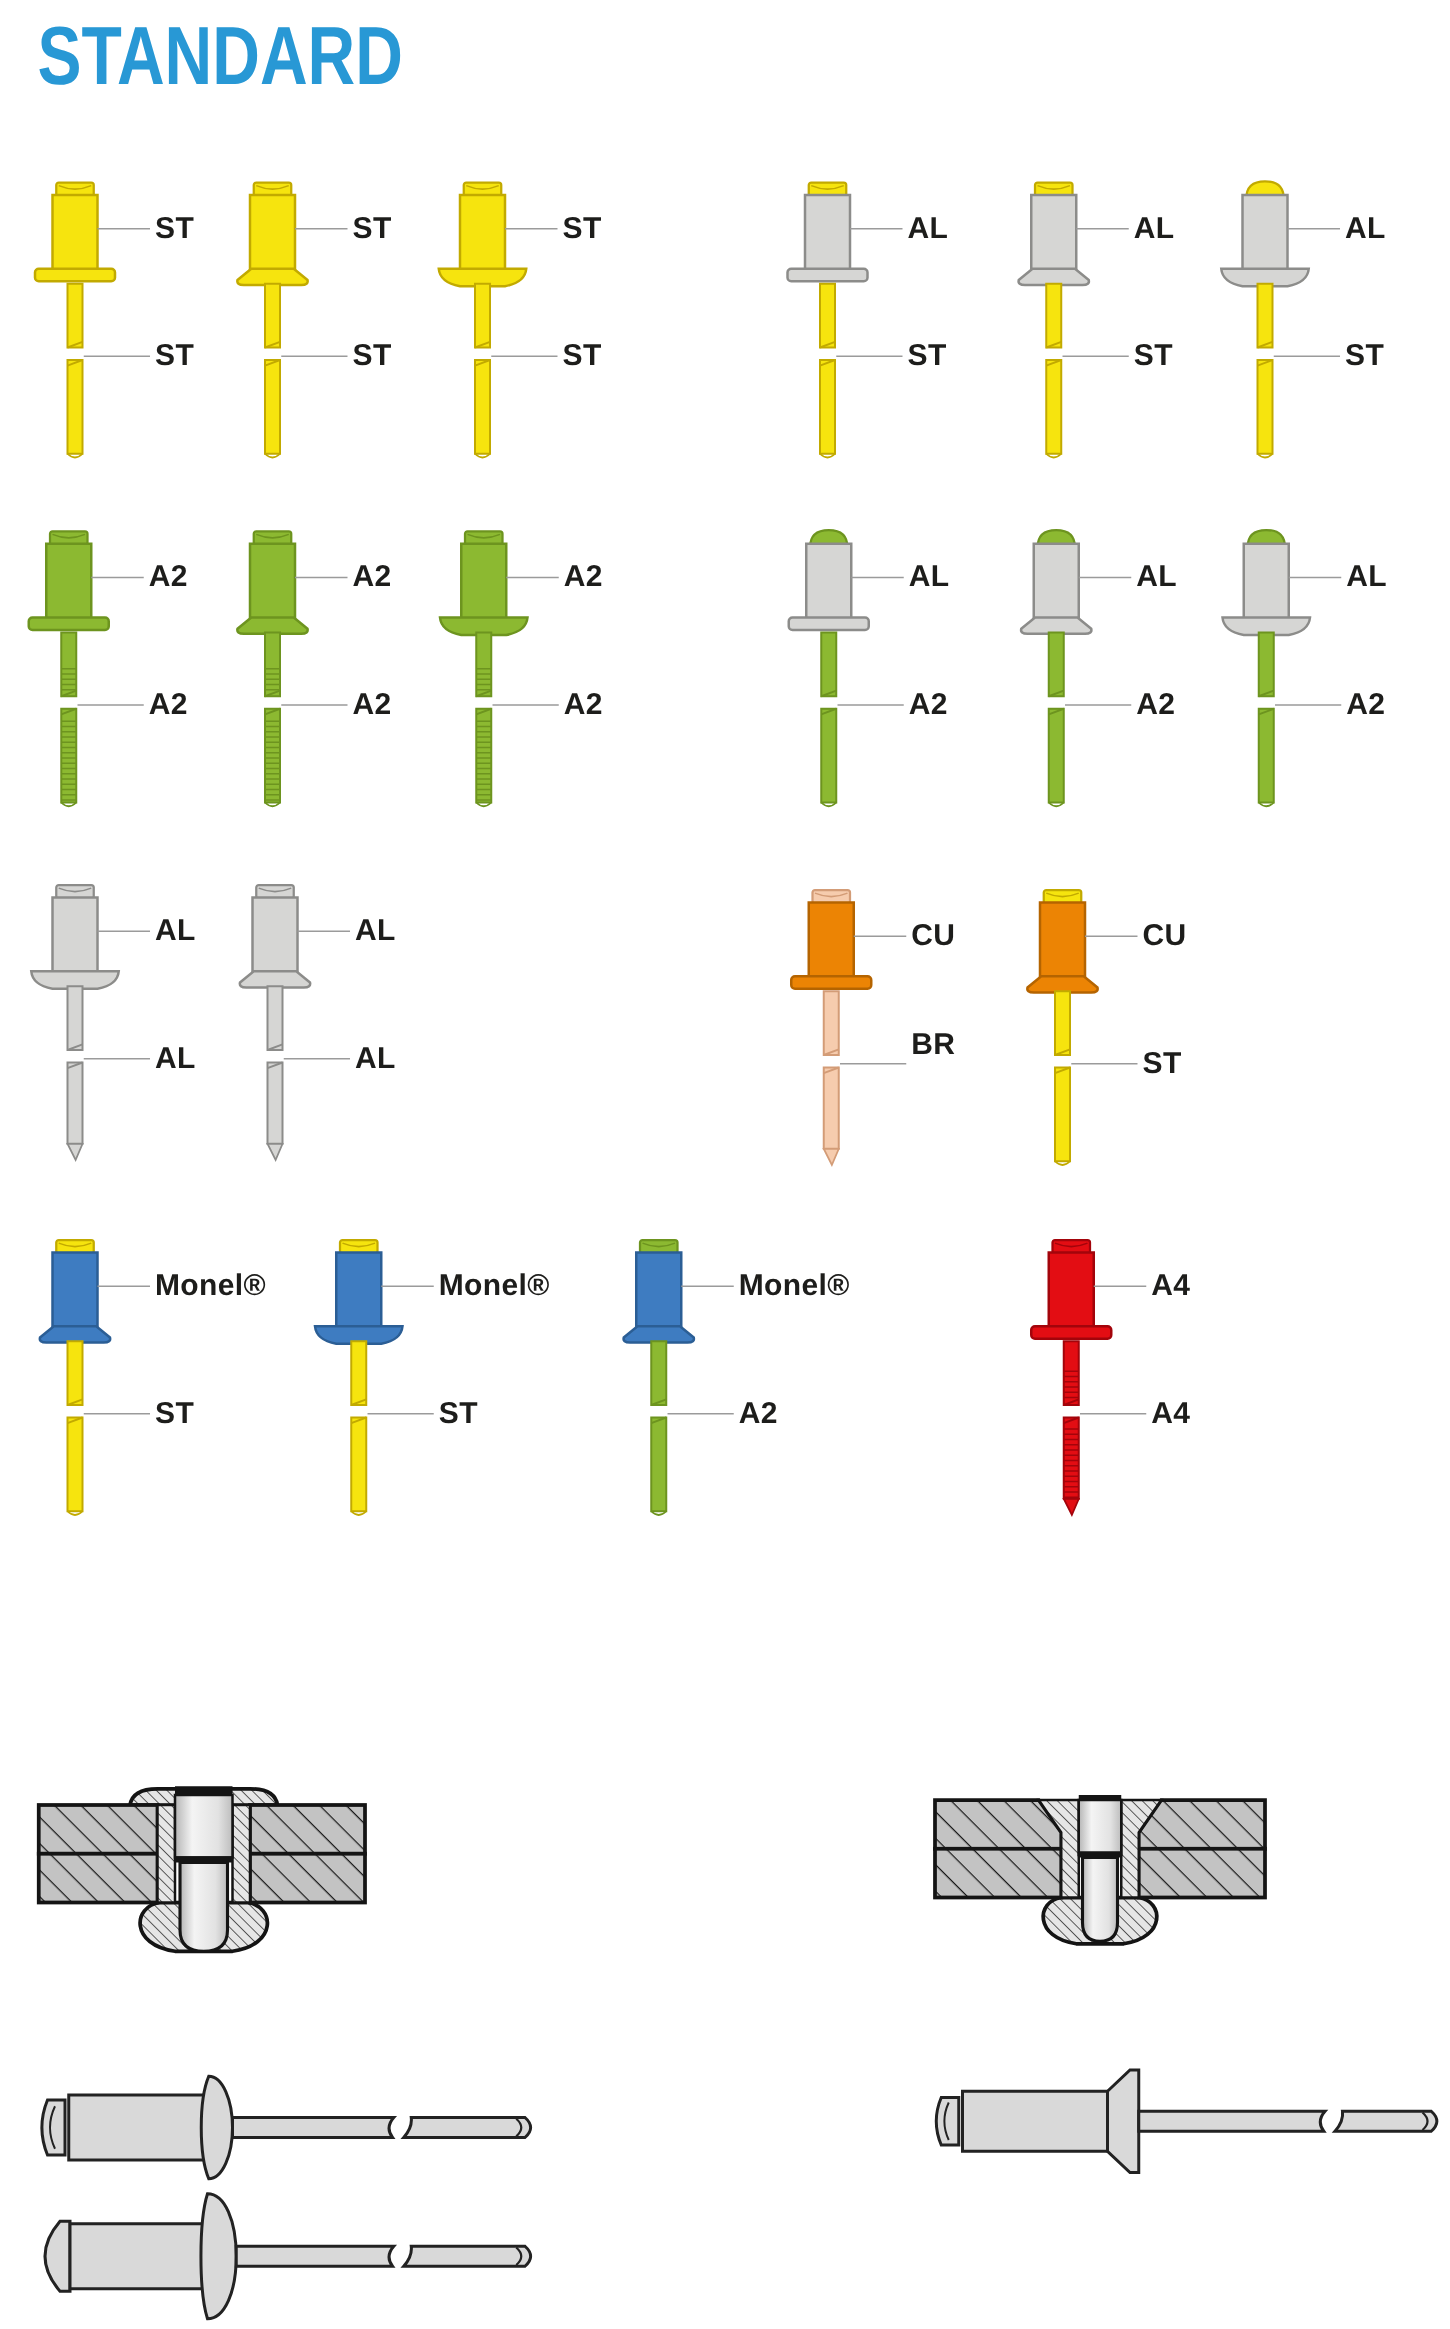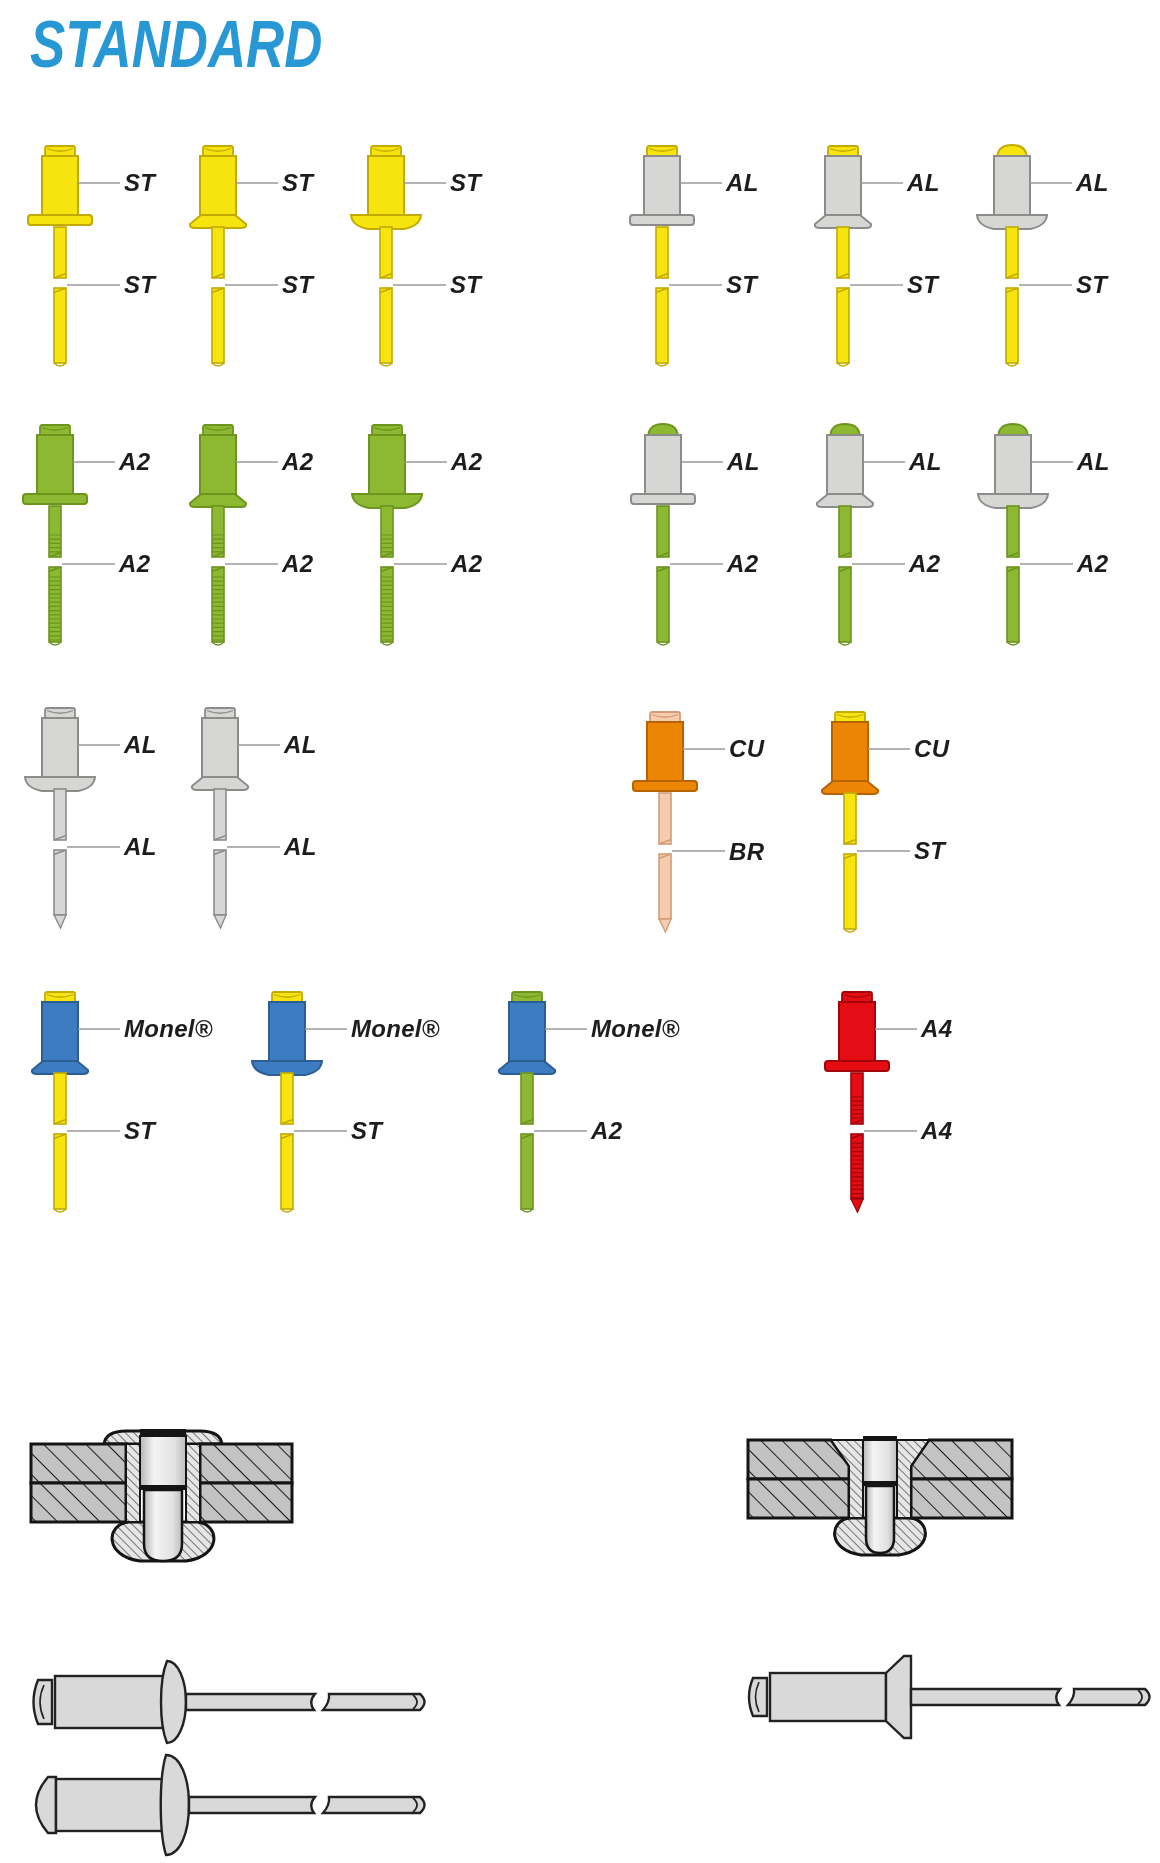--- a/index.html
+++ b/index.html
@@ -1,17 +1,17 @@
 <!DOCTYPE html>
 <html><head>
 <meta charset="utf-8">
 <style>
   html,body{margin:0;padding:0;background:#ffffff;}
   #stage{position:relative;width:1160px;height:1863px;background:#ffffff;overflow:hidden;
-         font-family:"Liberation Sans",sans-serif;font-style:italic;}
+         font-family:"Liberation Sans",sans-serif;}
   #page-title{position:absolute;left:30px;top:6px;margin:0;font-size:66px;font-weight:bold;
               letter-spacing:0px;transform:scaleX(.8);transform-origin:left top;white-space:nowrap;}
   .rivet{position:absolute;width:210px;height:240px;}
   .mlabel{position:absolute;font-size:24px;font-weight:bold;color:#1d1d1b;line-height:26px;
           white-space:nowrap;letter-spacing:.3px;}
   .fig{position:absolute;}
 </style>
 </head>
 <body>
 
@@ -176,21 +176,21 @@
       <div class="rivet" style="left: 625px; top: 709px;"><svg width="210" height="240" viewBox="0 0 210 240">
           <rect x="25" y="3" width="30" height="11" rx="2" fill="#f6ccae" stroke="#d39c77" stroke-width="1.8"></rect>
           <path d="M27 5.5 Q40 11 53 5.5" fill="none" stroke="#d39c77" stroke-width="1.3"></path>
           <rect x="22" y="13" width="36" height="60" fill="#ec8404" stroke="#b56400" stroke-width="2"></rect>
           <rect x="8" y="72" width="64" height="10" rx="3" fill="#ec8404" stroke="#b56400" stroke-width="2"></rect>
           <rect x="34" y="84" width="12" height="51" fill="#f6ccae" stroke="#d39c77" stroke-width="1.6"></rect>
           <rect x="34" y="145" width="12" height="65" fill="#f6ccae" stroke="#d39c77" stroke-width="1.6"></rect>
           <path d="M34 135 L46 130.5 M34 149.5 L46 145" stroke="#d39c77" stroke-width="1.5" fill="none"></path>
           <path d="M34 210 L46 210 L40.5 223 Z" fill="#f6ccae" stroke="#d39c77" stroke-width="1.4"></path>
           <path d="M58 40 H100 M47 142 H100" stroke="#9b9b9b" stroke-width="1.3" fill="none"></path>
-        </svg><span class="mlabel" style="left:104px;top:27px">CU</span><span class="mlabel" style="left:104px;top:130px">BR</span></div>
+        </svg><span class="mlabel" style="left:104px;top:27px">CU</span><span class="mlabel" style="left:104px;top:114px">BR</span></div>
       <div class="rivet" style="left: 810px; top: 709px;"><svg width="210" height="240" viewBox="0 0 210 240">
           <rect x="25" y="3" width="30" height="11" rx="2" fill="#f6e40e" stroke="#c2aa00" stroke-width="1.8"></rect>
           <path d="M27 5.5 Q40 11 53 5.5" fill="none" stroke="#c2aa00" stroke-width="1.3"></path>
           <rect x="22" y="13" width="36" height="60" fill="#ec8404" stroke="#b56400" stroke-width="2"></rect>
           <path d="M23 72 L57 72 L68 81 Q69 85 63 85 L17 85 Q11 85 12 81 Z" fill="#ec8404" stroke="#b56400" stroke-width="2"></path>
           <rect x="34" y="84" width="12" height="51" fill="#f6e40e" stroke="#c2aa00" stroke-width="1.6"></rect>
           <rect x="34" y="145" width="12" height="75" fill="#f6e40e" stroke="#c2aa00" stroke-width="1.6"></rect>
           <path d="M34 135 L46 130.5 M34 149.5 L46 145" stroke="#c2aa00" stroke-width="1.5" fill="none"></path>
           <path d="M34 220 Q40 226 46 220" fill="none" stroke="#c2aa00" stroke-width="1.4"></path>
           <path d="M58 40 H100 M47 142 H100" stroke="#9b9b9b" stroke-width="1.3" fill="none"></path>

